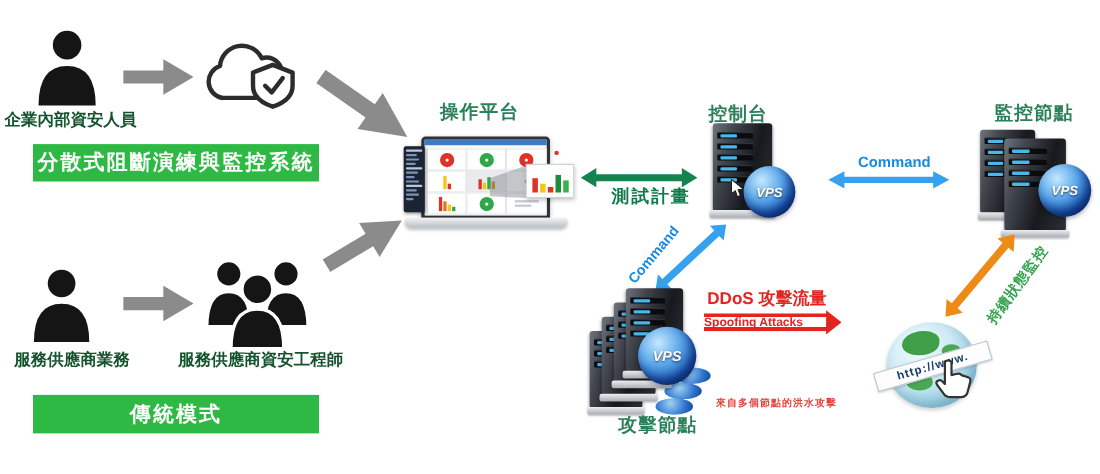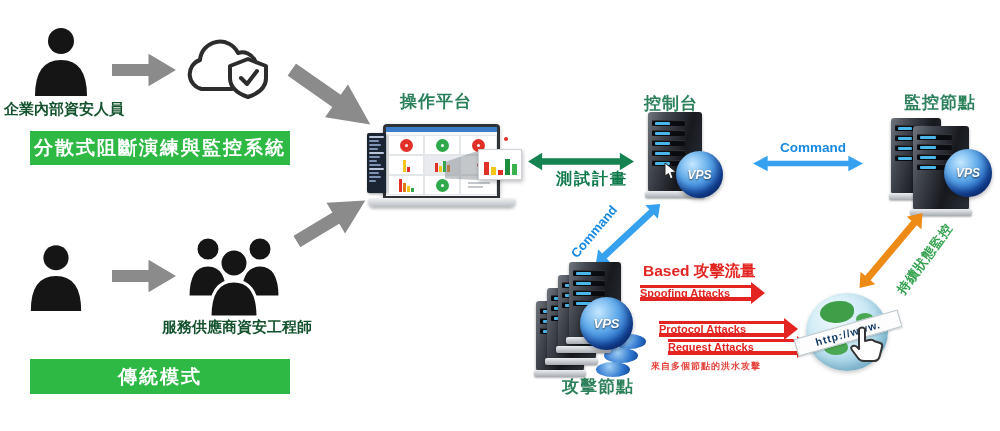--- a/index.html
+++ b/index.html
@@ -71,20 +71,21 @@
   <svg class="abs" style="left:182px;top:231px" width="104" height="88" viewBox="0 0 104 88">
     <g fill="#151515" stroke="#fff" stroke-width="3">
       <circle cx="26" cy="18" r="12"></circle>
       <path d="M6 66 Q6 34 26 34 Q46 34 46 66 Z"></path>
       <circle cx="78" cy="18" r="12"></circle>
       <path d="M58 66 Q58 34 78 34 Q98 34 98 66 Z"></path>
       <circle cx="52" cy="32" r="14"></circle>
       <path d="M28 86 Q28 50 52 50 Q76 50 76 86 Z"></path>
     </g>
   </svg>
+  <div class="abs black-label" style="left:2px;top:318px;width:116px">服務供應商業務</div>
   <div class="abs black-label" style="left:152px;top:318px;width:160px">服務供應商資安工程師</div>
   <div class="abs banner" style="left:30px;top:359px;width:260px;height:35px">傳統模式</div>
 
   <svg class="abs" style="left:283px;top:76px;transform:rotate(35deg)" width="96" height="42" viewBox="0 0 100 40" preserveAspectRatio="none">
     <polygon points="0,13 57,13 57,1 100,20 57,39 57,27 0,27" fill="#8b8b8b"></polygon>
   </svg>
   <svg class="abs" style="left:291px;top:202px;transform:rotate(-31deg)" width="80" height="38" viewBox="0 0 100 40" preserveAspectRatio="none">
     <polygon points="0,13 57,13 57,1 100,20 57,39 57,27 0,27" fill="#8b8b8b"></polygon>
   </svg>
 
@@ -297,35 +298,25 @@
     <div class="slot" style="top:38px">
         <div class="led"></div>
       </div>
     <div class="tbase"></div>
   </div>
   <div class="globe" style="left:580px;top:297px;width:53px;height:53px;font-size:13px">
     <span>VPS</span>
   </div>
   <div class="abs green-label" style="left:558px;top:375px;width:80px">攻擊節點</div>
 
-  <div class="abs" style="left:643px;top:261px;color:#e32420;font-weight:800;font-size:15.5px;white-space:nowrap">Based 攻擊流量</div>
+  <div class="abs" style="left:643px;top:261px;color:#e32420;font-weight:800;font-size:15.5px;white-space:nowrap">DDoS 攻擊流量</div>
   <div class="attack-arrow" style="left:640px;top:285px;width:112px">
     <div class="shaft"></div>
       <div class="head"></div>
     <div class="alabel">Spoofing Attacks</div>
-  </div>
-  <div class="attack-arrow" style="left:659px;top:321px;width:126px">
-    <div class="shaft"></div>
-      <div class="head"></div>
-    <div class="alabel">Protocol Attacks</div>
-  </div>
-  <div class="attack-arrow" style="left:668px;top:339px;width:130px">
-    <div class="shaft"></div>
-      <div class="head"></div>
-    <div class="alabel">Request Attacks</div>
   </div>
   <div class="abs" style="left:646px;top:360px;width:120px;text-align:center;color:#e4423a;font-size:9px;font-weight:600;letter-spacing:1px;white-space:nowrap">來自多個節點的洪水攻擊</div>
 
   <svg class="abs" style="left:842px;top:240px;transform:rotate(-50deg)" width="98" height="21" viewBox="0 0 120 24" preserveAspectRatio="none">
     <polygon points="0,12 16,1 16,8 104,8 104,1 120,12 104,23 104,16 16,16 16,23" fill="#ee8a16"></polygon>
   </svg>
   <div class="abs" style="left:868px;top:250px;width:114px;text-align:center;color:#35a24f;font-weight:700;font-size:13px;letter-spacing:1px;transform:rotate(-54deg)">持續狀態監控</div>
 
   <div class="abs" style="left:806px;top:293px;width:82px;height:78px;border-radius:50%;
        background:radial-gradient(circle at 35% 30%,#f2fafd 0%,#cdeaf5 40%,#8fcbe2 80%,#6ab4d2 100%);

